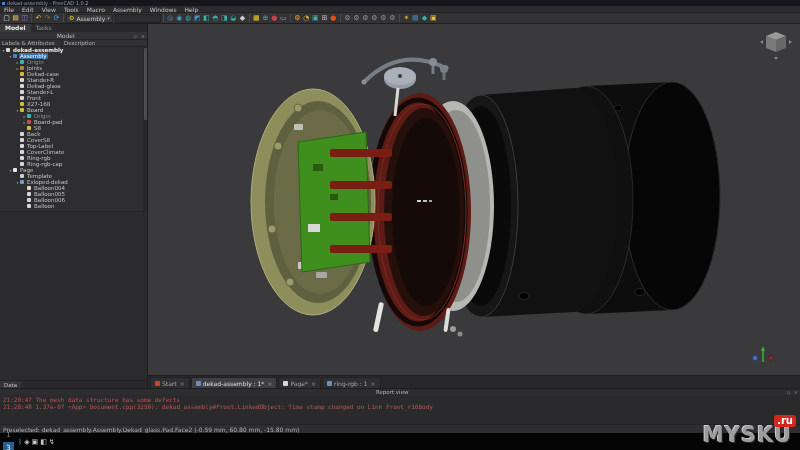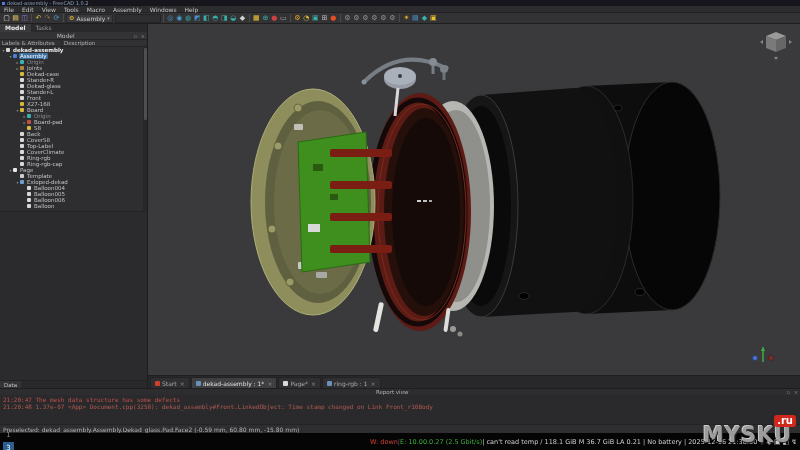--- a/index.html
+++ b/index.html
@@ -481,26 +481,20 @@
 
   <div id="status-bar">
     <span>Preselected: dekad_assembly.Assembly.Dekad_glass.Pad.Face2 (-0.59 mm, 60.80 mm, -15.80 mm)</span>
   </div>
 
   <div id="taskbar">
     <span id="workspaces">
         <span class="ws">1</span>
         <span class="ws active">3</span>
       </span>
-    <span id="task-status">
-        <span class="seg" style="color: rgb(208, 64, 56);">W: down</span>
-        <span class="seg" style="color: rgb(102, 102, 102);"> | </span>
-        <span class="seg" style="color: rgb(63, 174, 63);">E: 10.00.0.27 (2.5 Gbit/s)</span>
-        <span class="seg" style="color: rgb(207, 207, 207);"> | can't read temp / 118.1 GiB M 36.7 GiB LA 0.21 | No battery | 2025-12-16 21:38:30</span>
-      </span>
     <span class="tray">
         <span class="tray-icon" style="color: rgb(74, 159, 212);">ᛒ</span>
         <span class="tray-icon" style="color: rgb(200, 200, 200);">◈</span>
         <span class="tray-icon" style="color: rgb(200, 200, 200);">▣</span>
         <span class="tray-icon" style="color: rgb(200, 200, 200);">◧</span>
         <span class="tray-icon" style="color: rgb(200, 200, 200);">↯</span>
       </span>
   </div>
 
   <div id="watermark">

